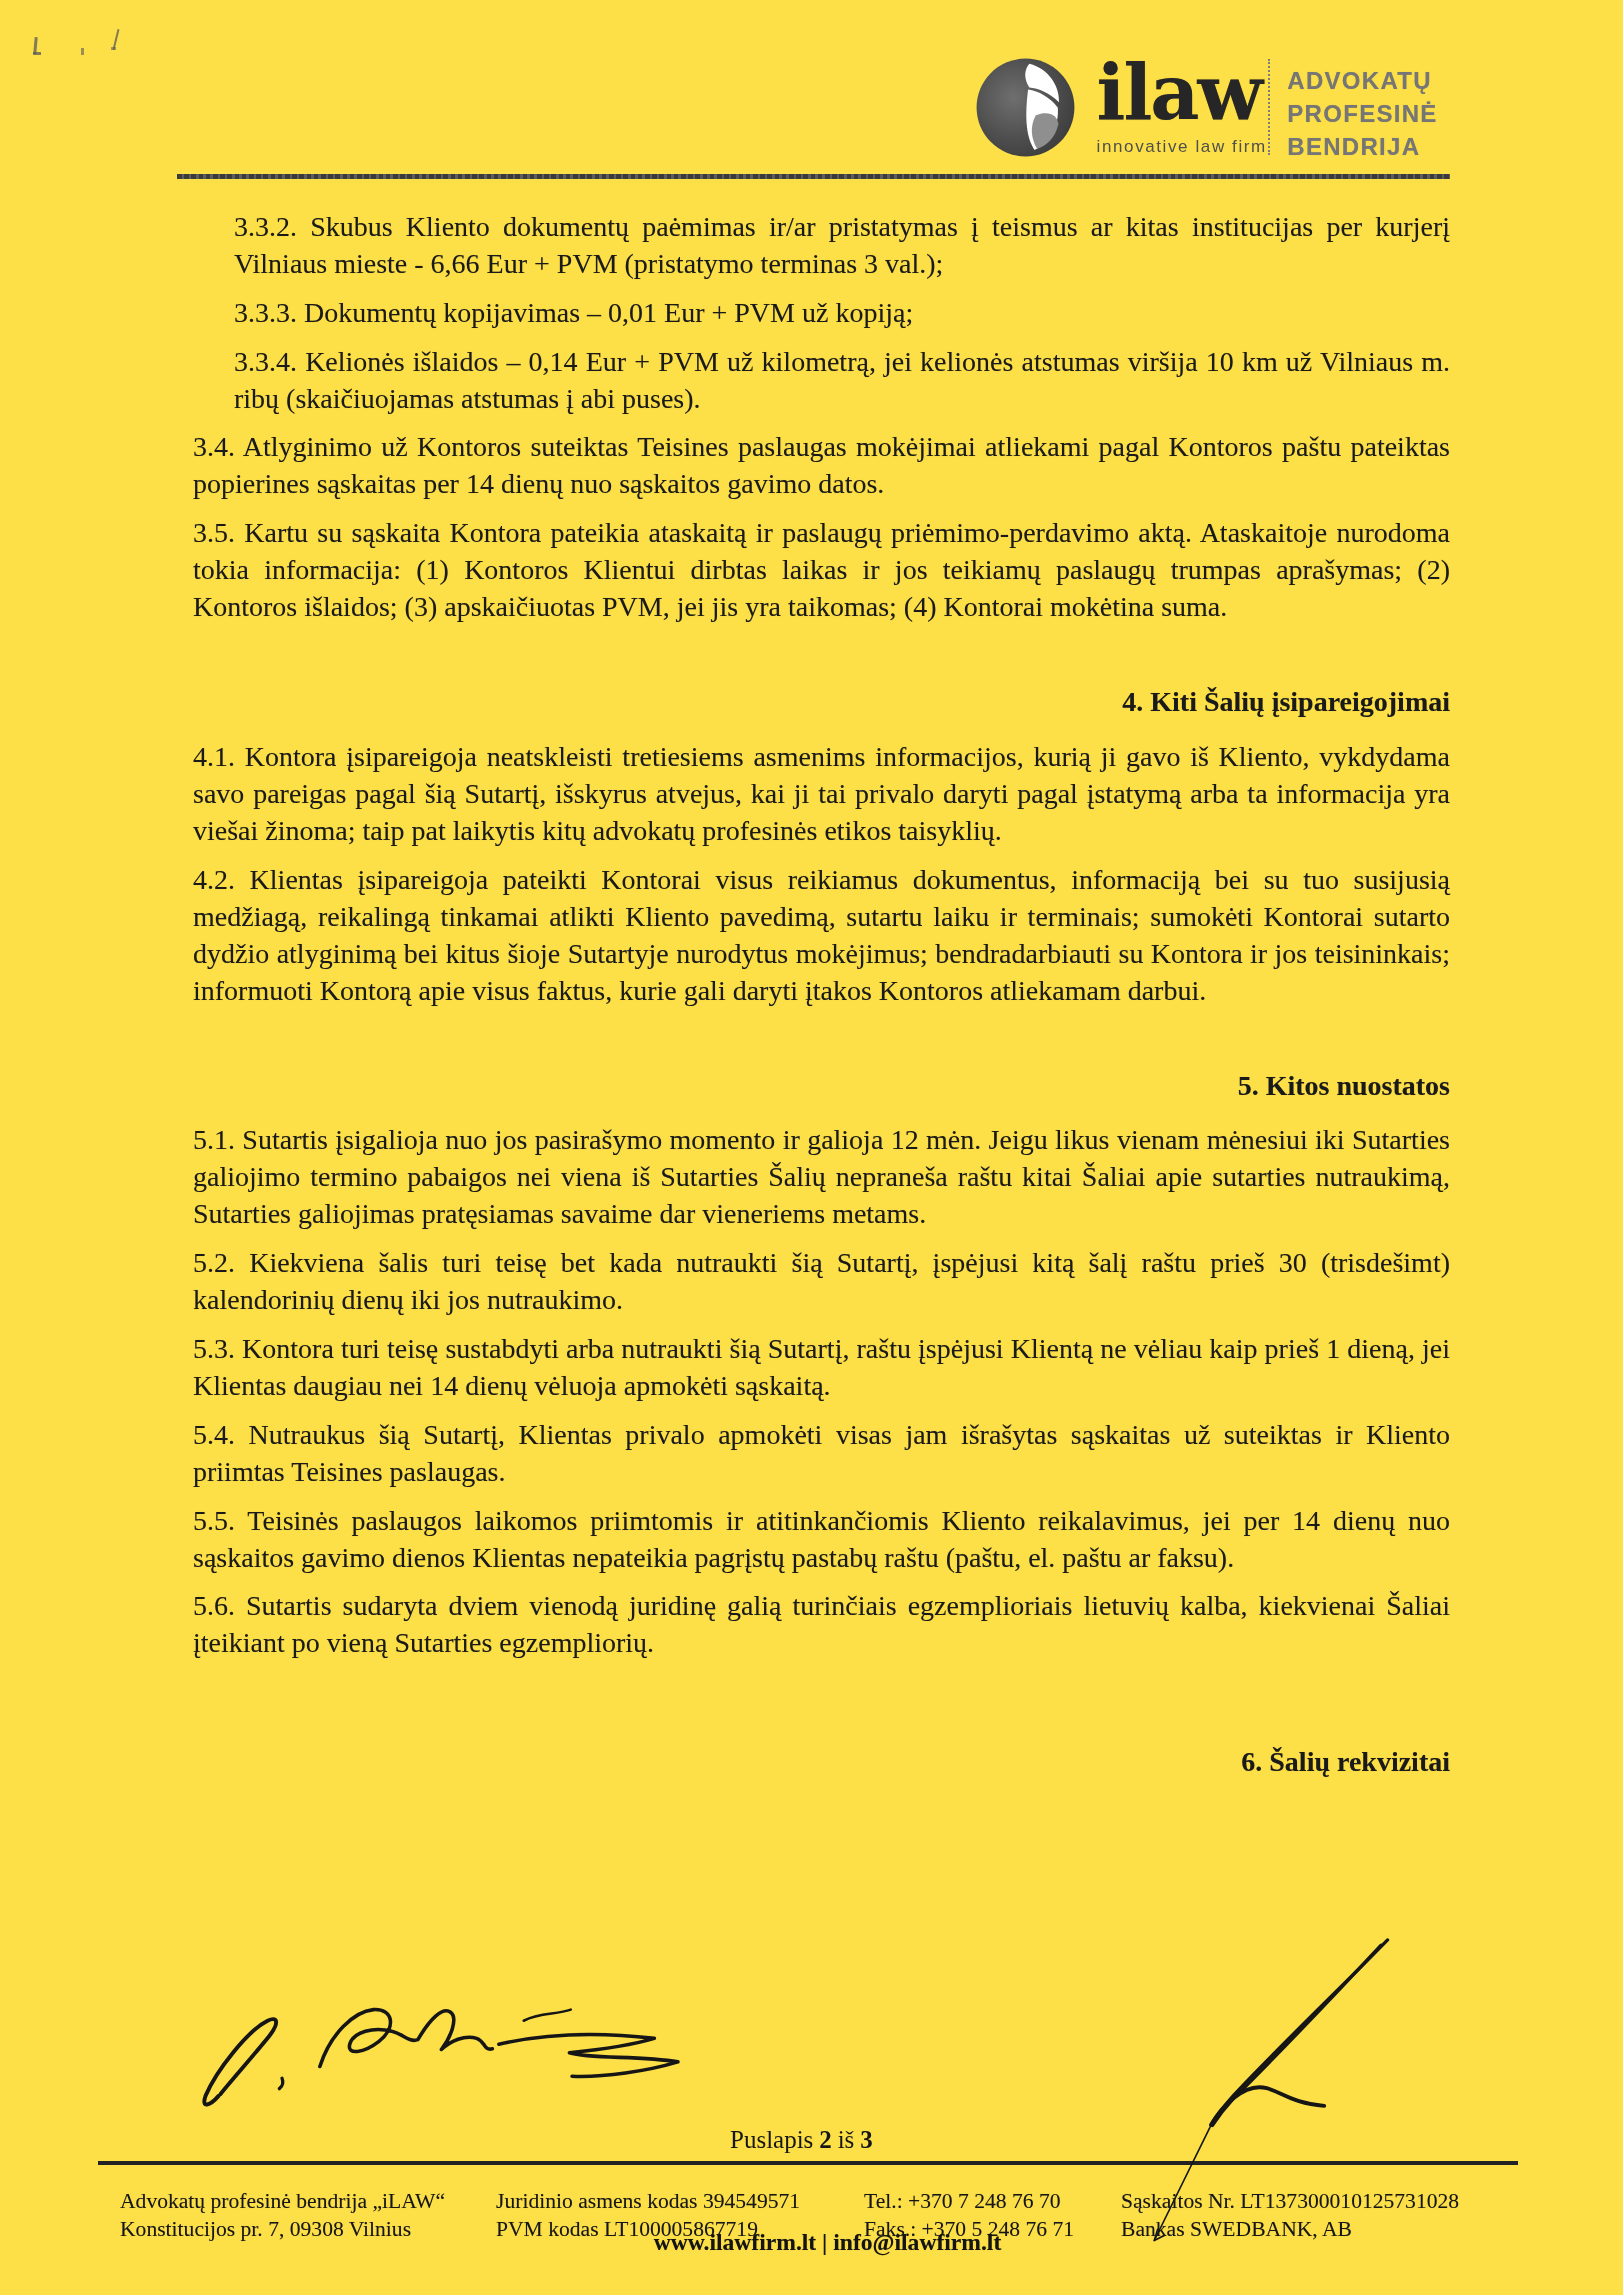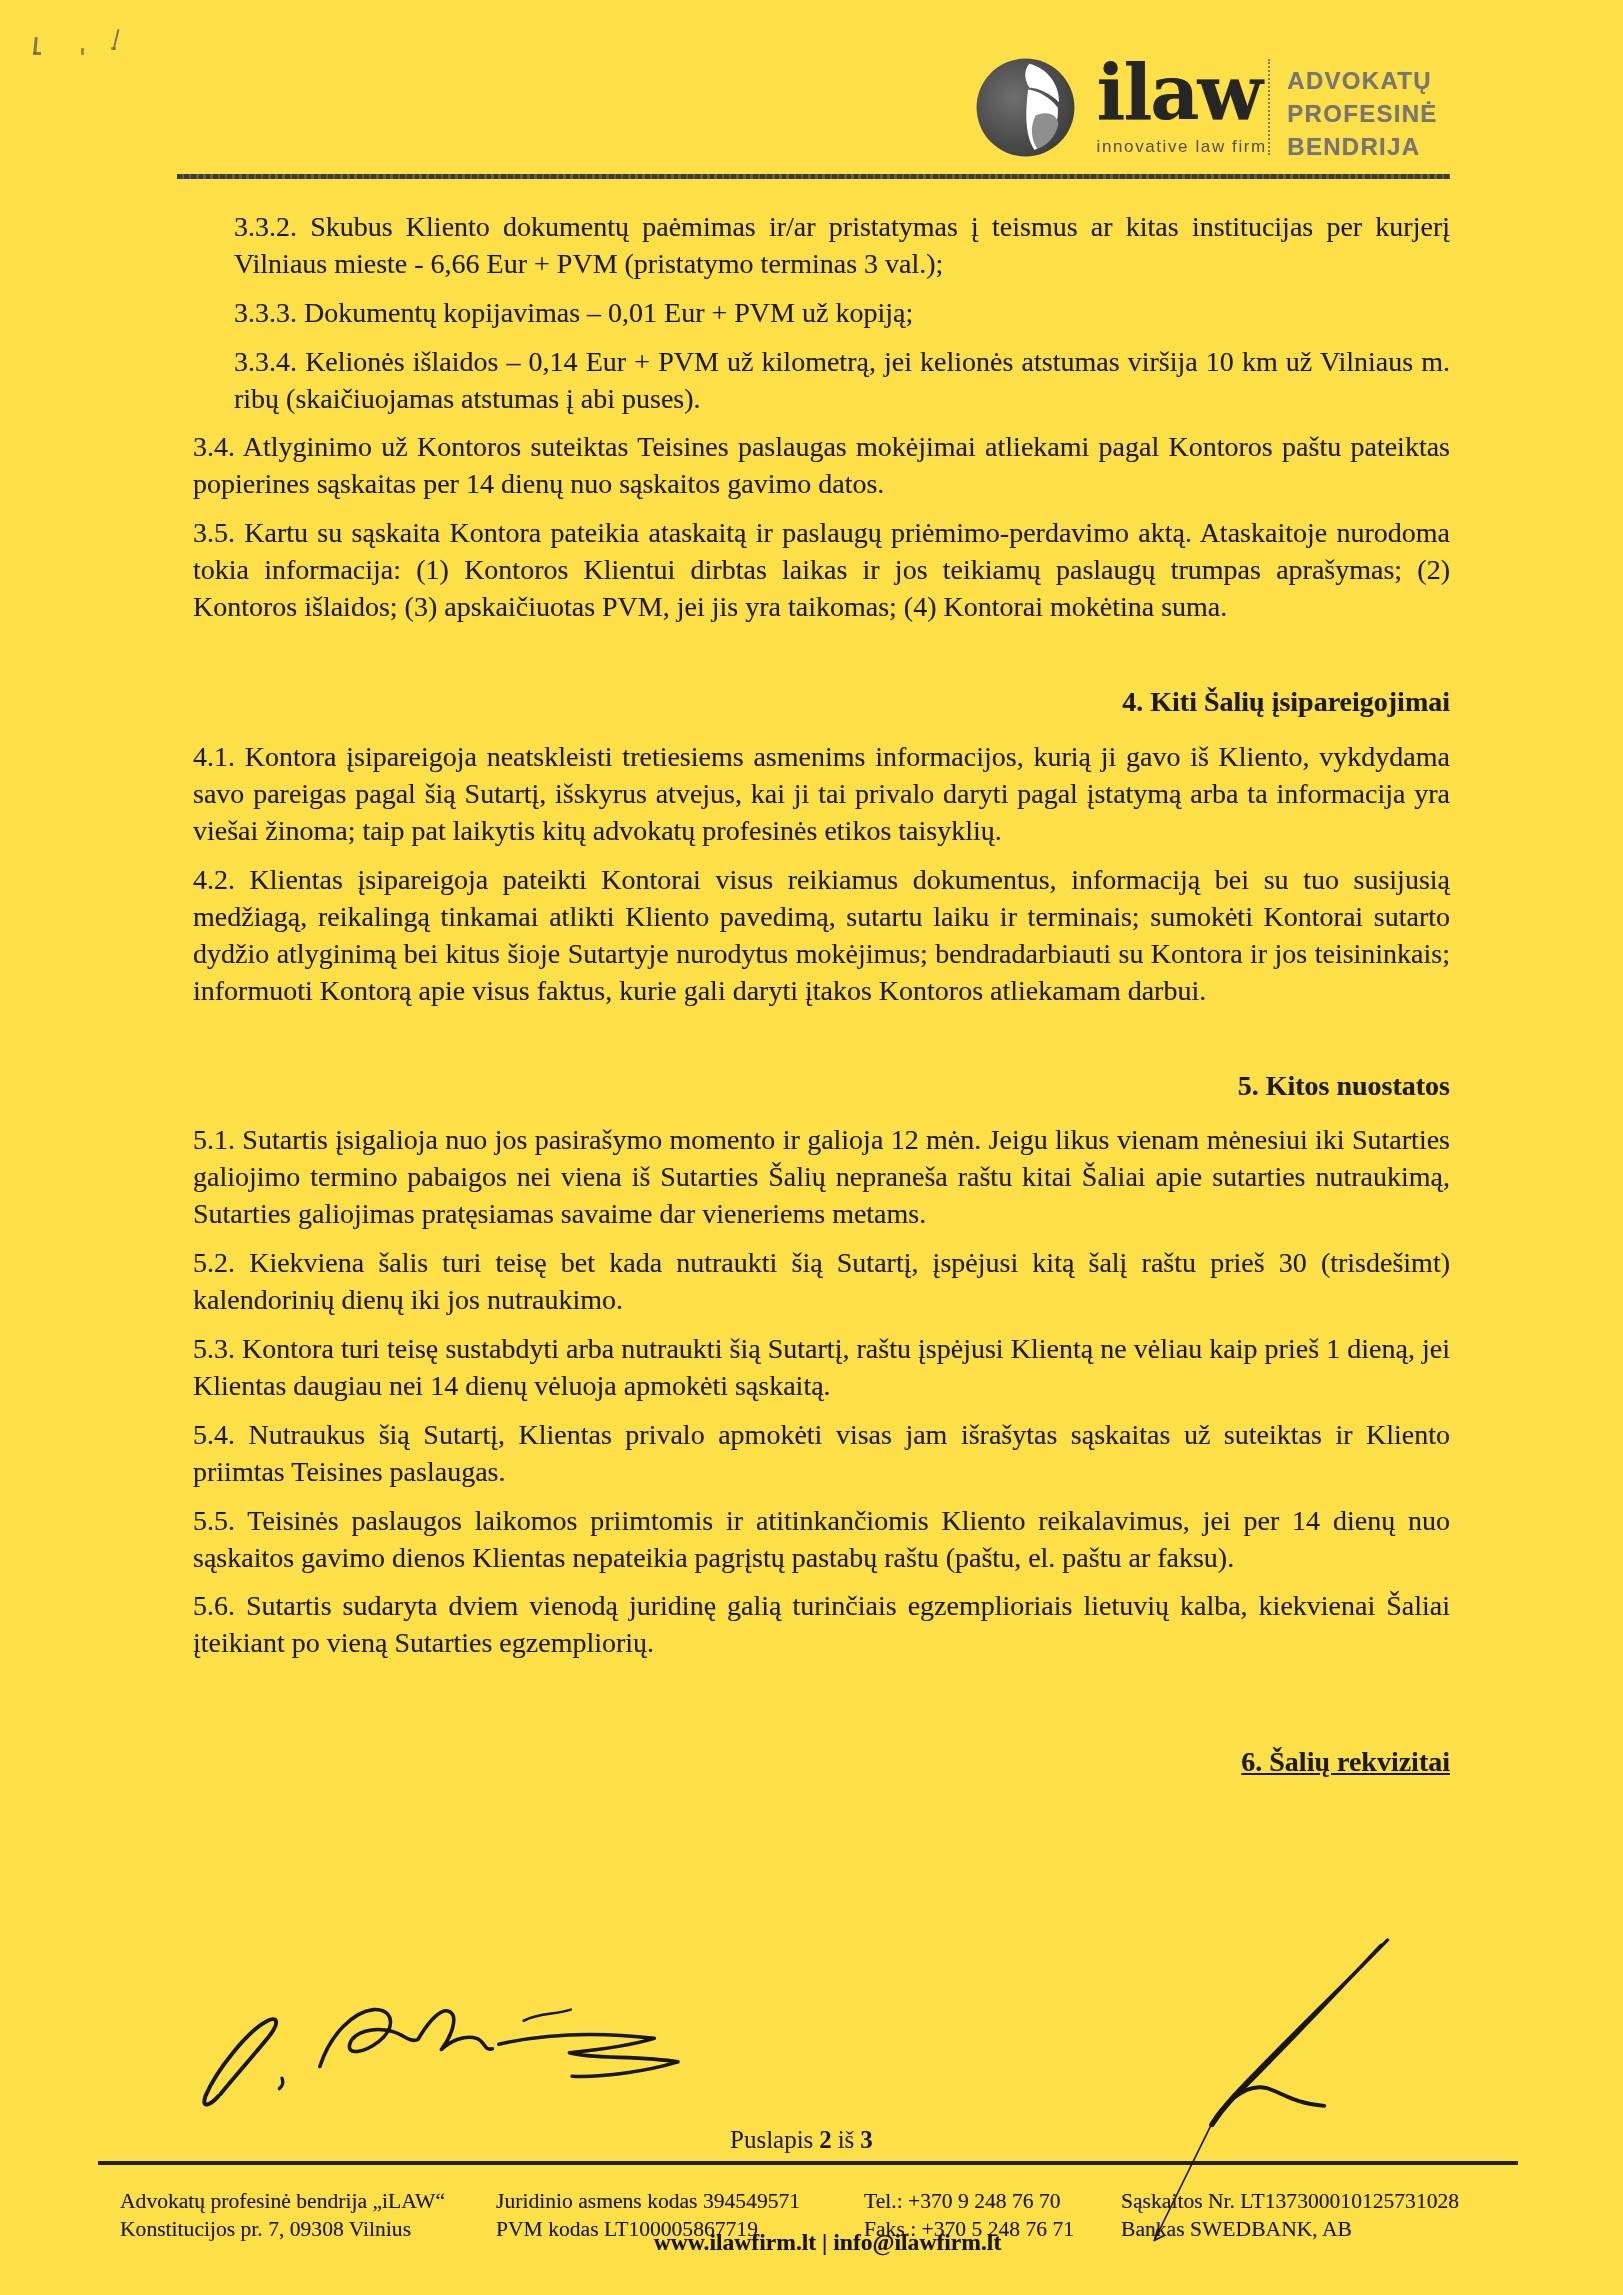--- a/index.html
+++ b/index.html
@@ -43,21 +43,21 @@
 
   
   .body-col{
     position:absolute;left:193px;top:208px;width:1257px;
     font-size:28px;line-height:37px;text-align:justify;
     text-shadow:0 0 0.7px rgba(25,25,25,.28);
   }
   .para{margin:0 0 11.8px 0;}
   .para.indent{margin-left:41px;}
   .h{font-weight:bold;text-align:right;margin:58px 0 17.7px 0;}
-  .h.h6{margin-top:82px;margin-bottom:0;text-decoration:underline;}
+  .h.h6{margin-top:82px;margin-bottom:0;}
 
   
   .sig{position:absolute;}
   .sig-left{left:182px;top:1975px;width:524px;height:147px;}
   .sig-right{left:1136px;top:1928px;width:281px;height:327px;z-index:3;}
   .sig path{fill:none;stroke:#161616;stroke-linecap:round;stroke-linejoin:round;}
 
   
   .page-label{position:absolute;left:730px;top:2126px;font-size:25px;color:#161616;}
   .page-label span{margin-right:5.9px;}
@@ -150,21 +150,21 @@
   <div class="footer-rule"></div>
   <div class="fcol fcol-1">
     <div>Advokatų profesinė bendrija „iLAW“</div>
     <div>Konstitucijos pr. 7, 09308 Vilnius</div>
   </div>
   <div class="fcol fcol-2">
     <div>Juridinio asmens kodas 394549571</div>
     <div>PVM kodas LT100005867719</div>
   </div>
   <div class="fcol fcol-3">
-    <div>Tel.: +370 9 248 76 70</div>
+    <div>Tel.: +370 7 248 76 70</div>
     <div>Faks.: +370 5 248 76 71</div>
   </div>
   <div class="fcol fcol-4">
     <div>Sąskaitos Nr. LT137300010125731028</div>
     <div>Bankas SWEDBANK, AB</div>
   </div>
   <div class="website">www.ilawfirm.lt | info@ilawfirm.lt</div>
 
 </div>
 

